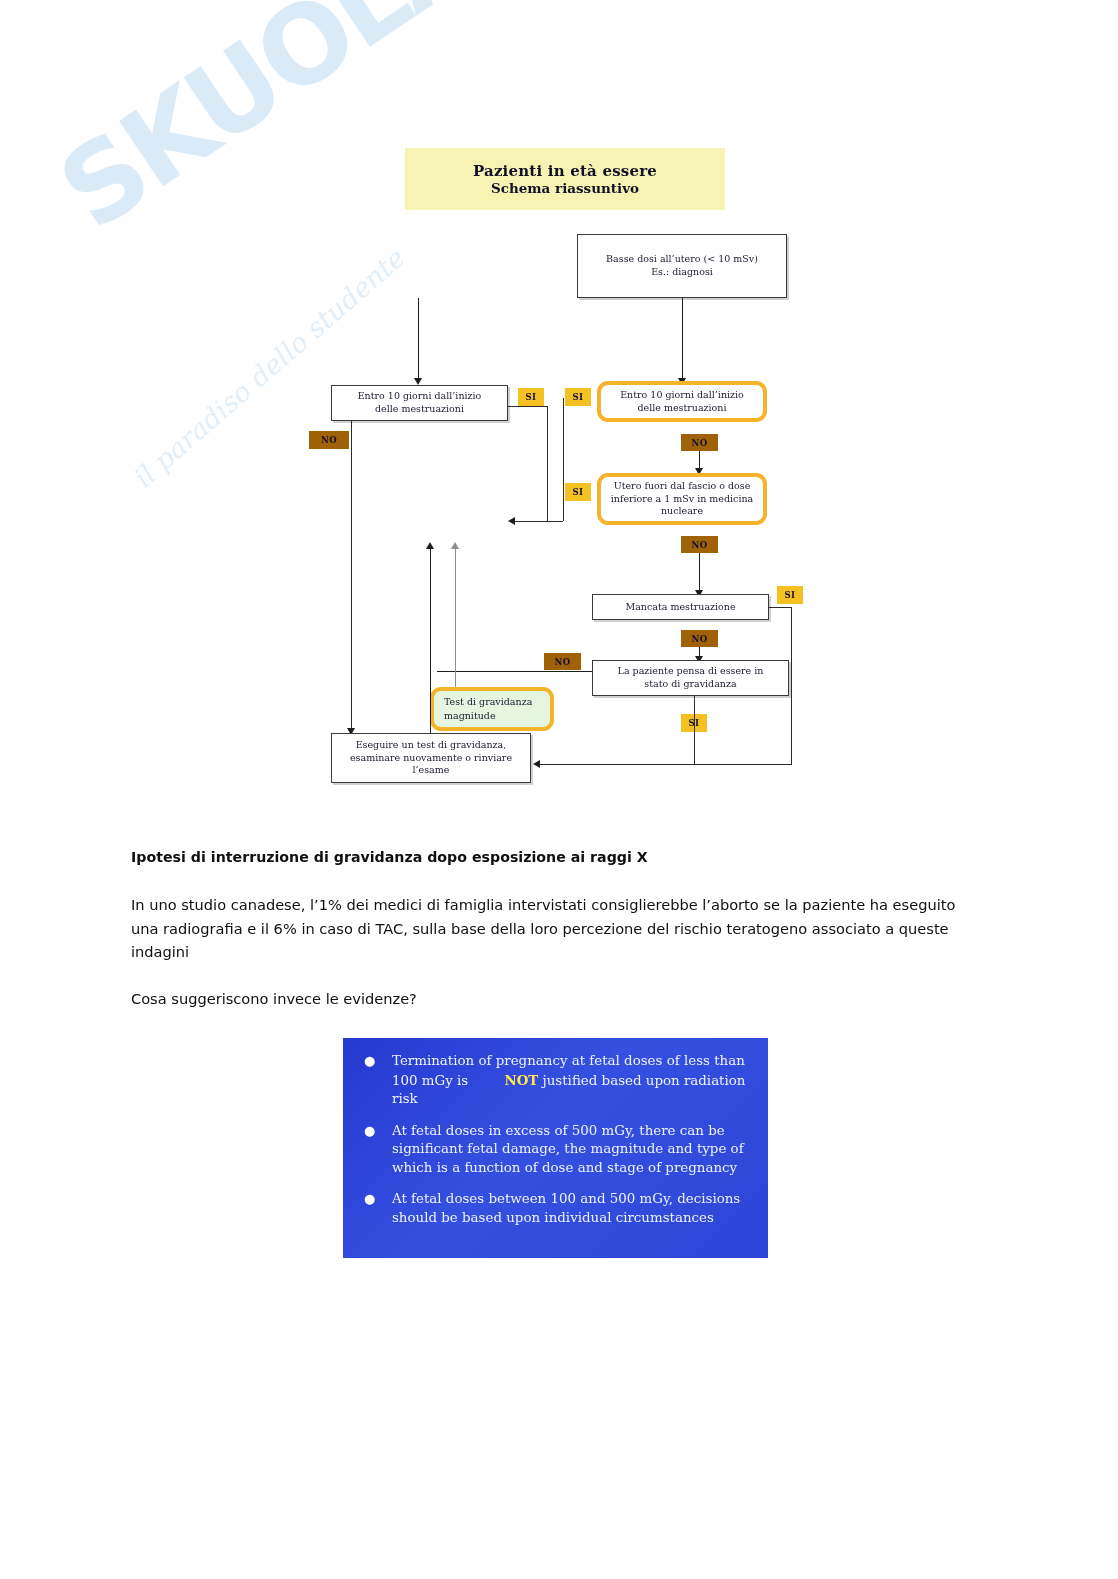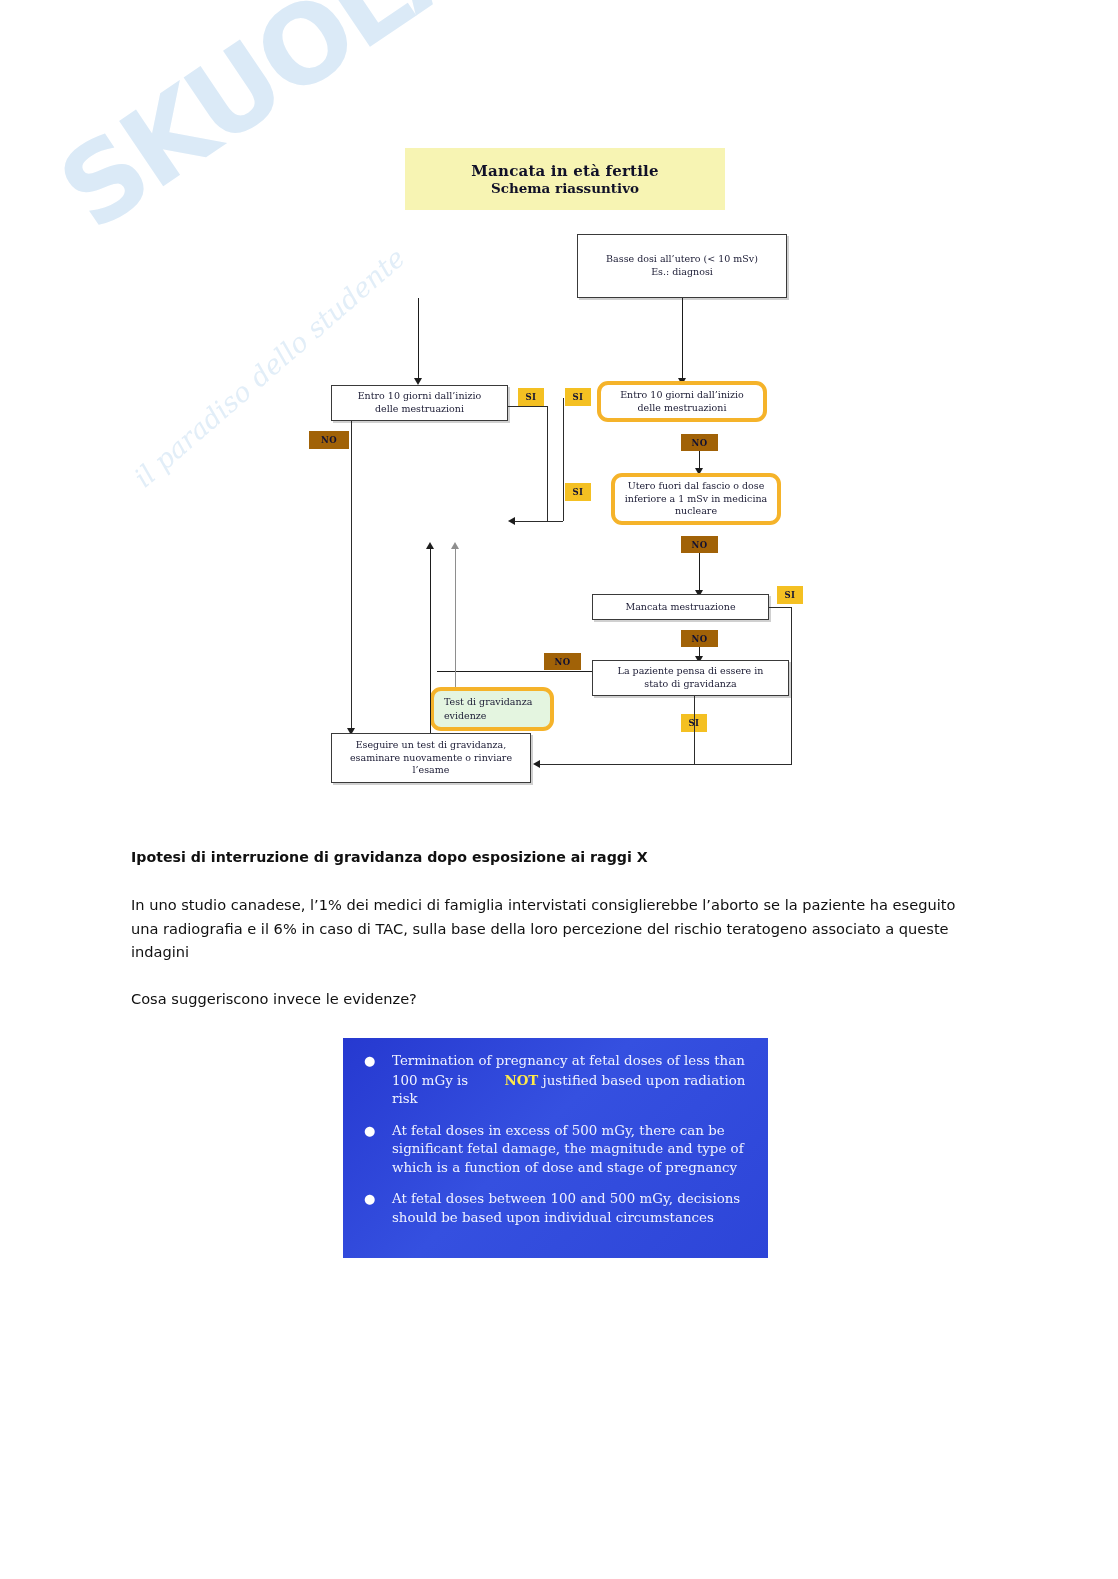--- a/index.html
+++ b/index.html
@@ -155,21 +155,21 @@
 <body>
 
 <div id="watermark">
   <div class="wm-main"><span>SKUOLA</span></div>
   <div class="wm-sub">il paradiso dello studente</div>
 </div>
 
 <div id="flow">
 
   <div id="flow-title">
-    <div class="t1">Mancata in età fertile</div>
+    <div class="t1">Pazienti in età essere</div>
     <div class="t2">Schema riassuntivo</div>
   </div>
 
 
   <div class="node shadow" style="left:577px;top:234px;width:210px;height:64px;">
     <div>
       <div>Basse dosi all’utero (&lt; 10 mSv)</div>
       <div>Es.: diagnosi</div>
     </div>
   </div>
@@ -207,21 +207,21 @@
   <div class="ln v" style="left:563px;top:398px;height:123px;"></div>
   <div class="ln h" style="left:515px;top:521px;width:48px;"></div>
 
   <div class="ln v" style="left:351px;top:421px;height:313px;"></div>
   <div class="arrow down" style="left:347px;top:728px;"></div>
 
 
   <div class="ln v thick" style="left:699px;top:451px;height:20px;"></div>
   <div class="arrow down" style="left:695px;top:468px;"></div>
 
-  <div class="node hl" style="left:611px;top:473px;width:170px;height:52px;">
+  <div class="node hl" style="left:597px;top:473px;width:170px;height:52px;">
     <div>
       <div>Utero fuori dal fascio o dose</div>
       <div>inferiore a 1 mSv in medicina</div>
       <div>nucleare</div>
     </div>
   </div>
 
   <div class="tag si" style="left:565px;top:483px;width:26px;height:18px;">SI</div>
 
   <div class="tag no" style="left:681px;top:536px;width:37px;height:17px;">NO</div>
@@ -251,21 +251,21 @@
   <div class="ln h thick" style="left:437px;top:671px;width:155px;"></div>
 
   <div class="tag si" style="left:681px;top:714px;width:26px;height:18px;">SI</div>
   <div class="ln v" style="left:694px;top:696px;height:68px;"></div>
   <div class="ln h" style="left:540px;top:764px;width:252px;"></div>
   <div class="arrow left" style="left:533px;top:760px;"></div>
 
   <div class="node hl-green" style="left:430px;top:687px;width:124px;height:44px;">
     <div>
       <div>Test di gravidanza</div>
-      <div>evidenze</div>
+      <div>magnitude</div>
     </div>
   </div>
 
   <div class="ln v grey" style="left:455px;top:549px;height:138px;"></div>
   <div class="arrow up grey" style="left:451px;top:542px;"></div>
 
   <div class="node shadow" style="left:331px;top:733px;width:200px;height:50px;">
     <div>
       <div>Eseguire un test di gravidanza,</div>
       <div>esaminare nuovamente o rinviare</div>

